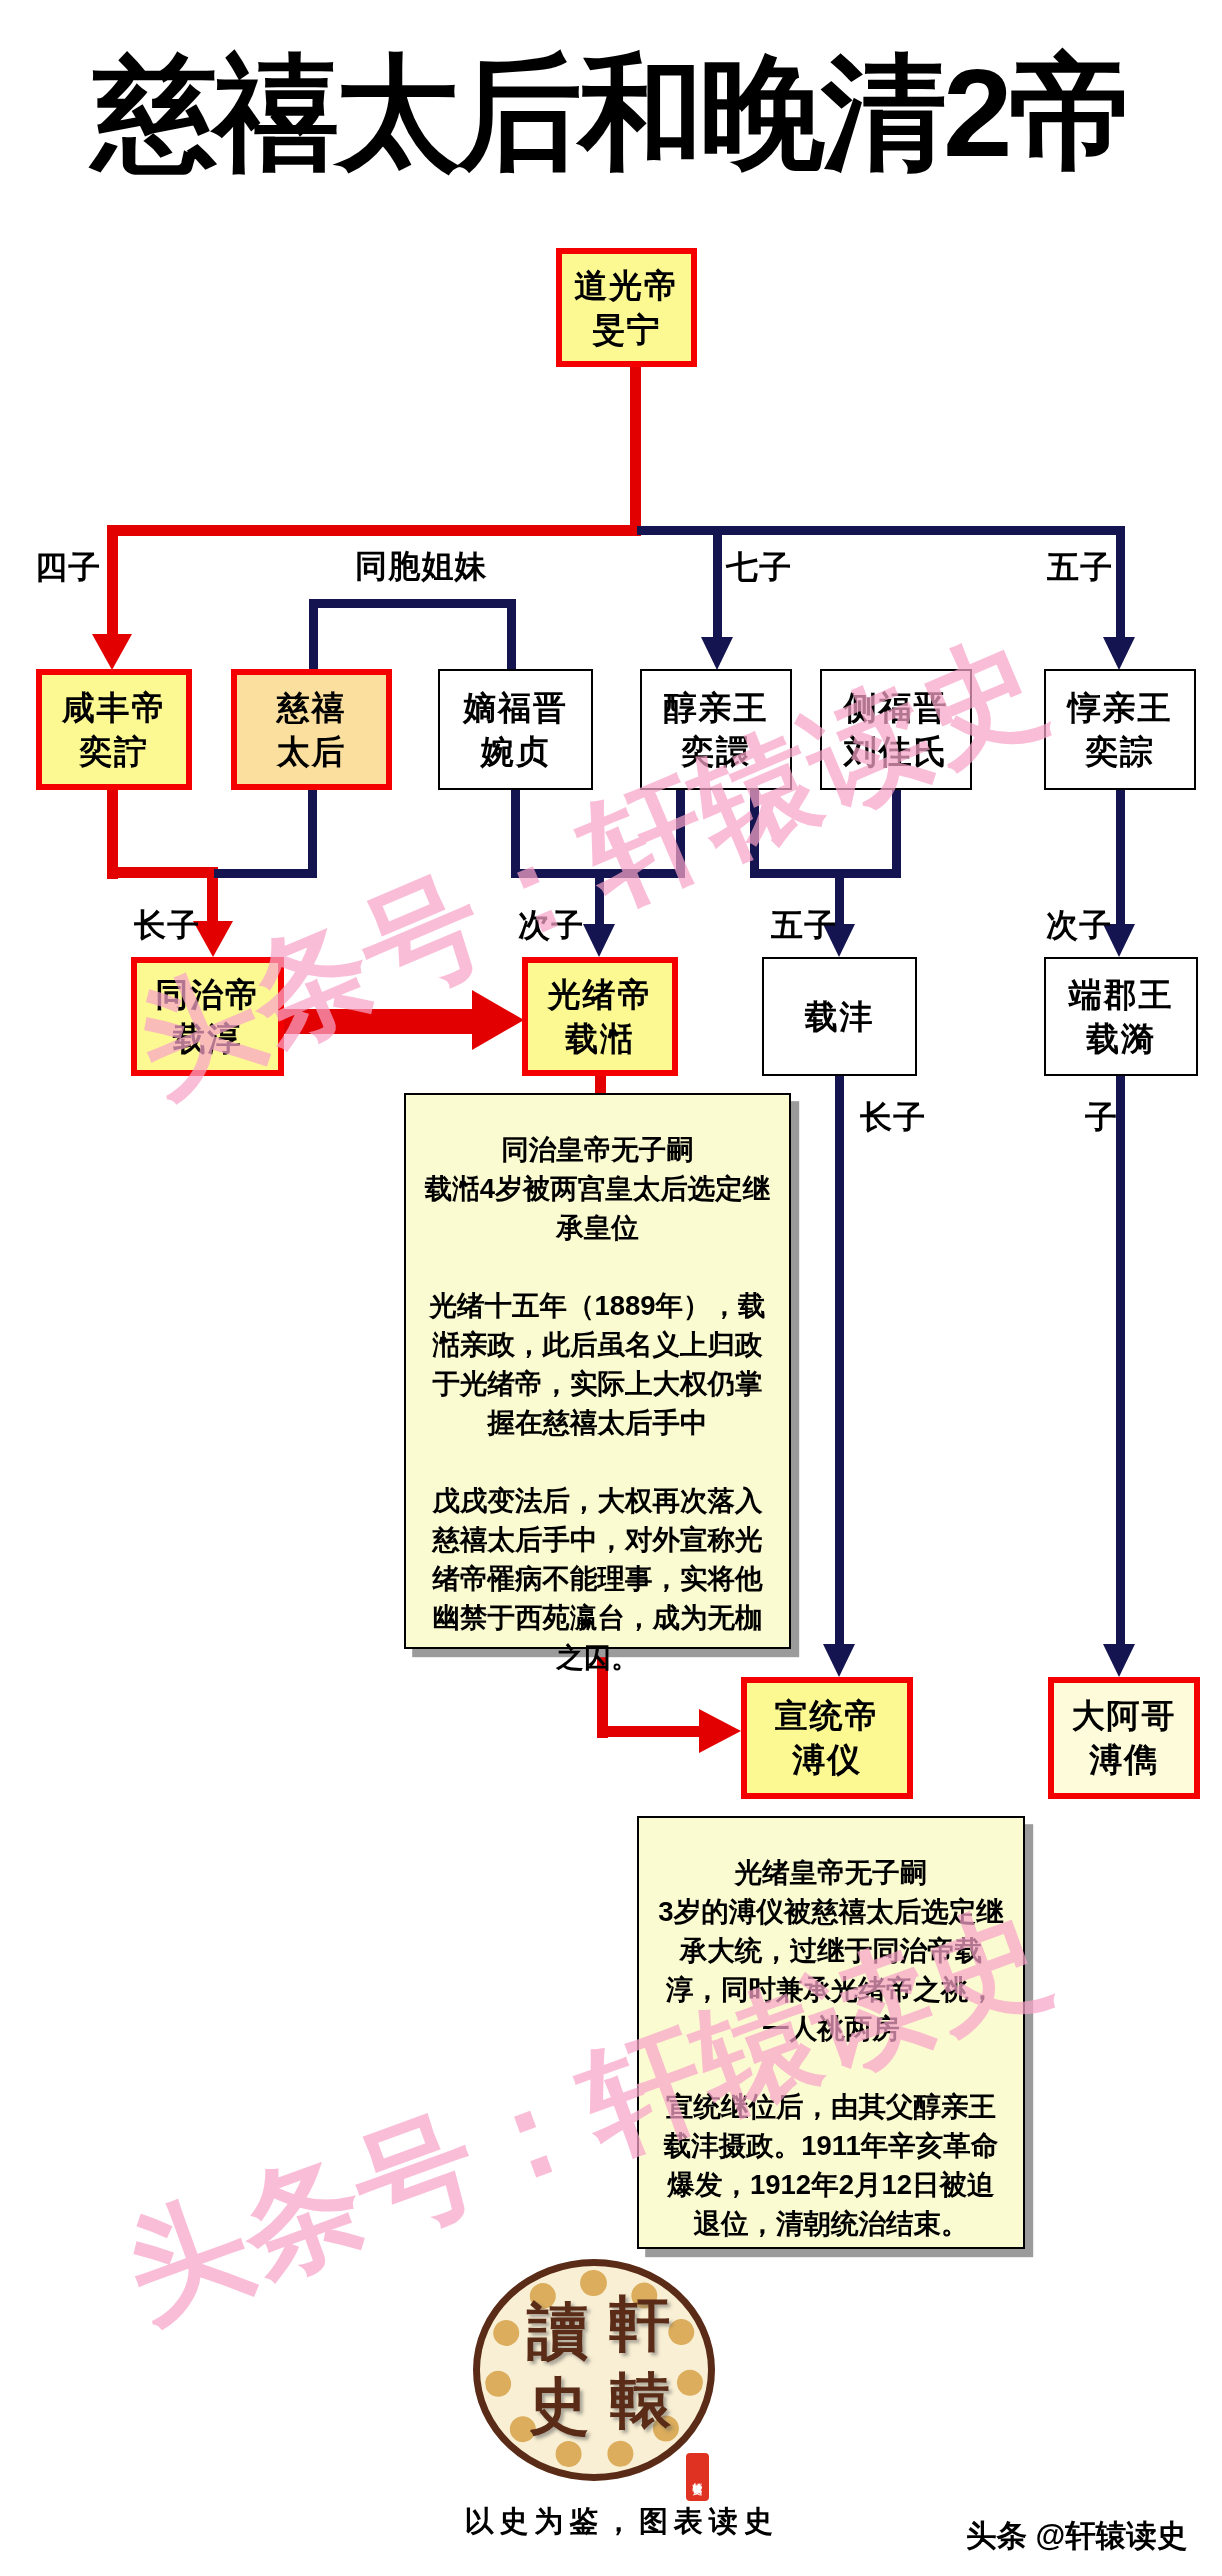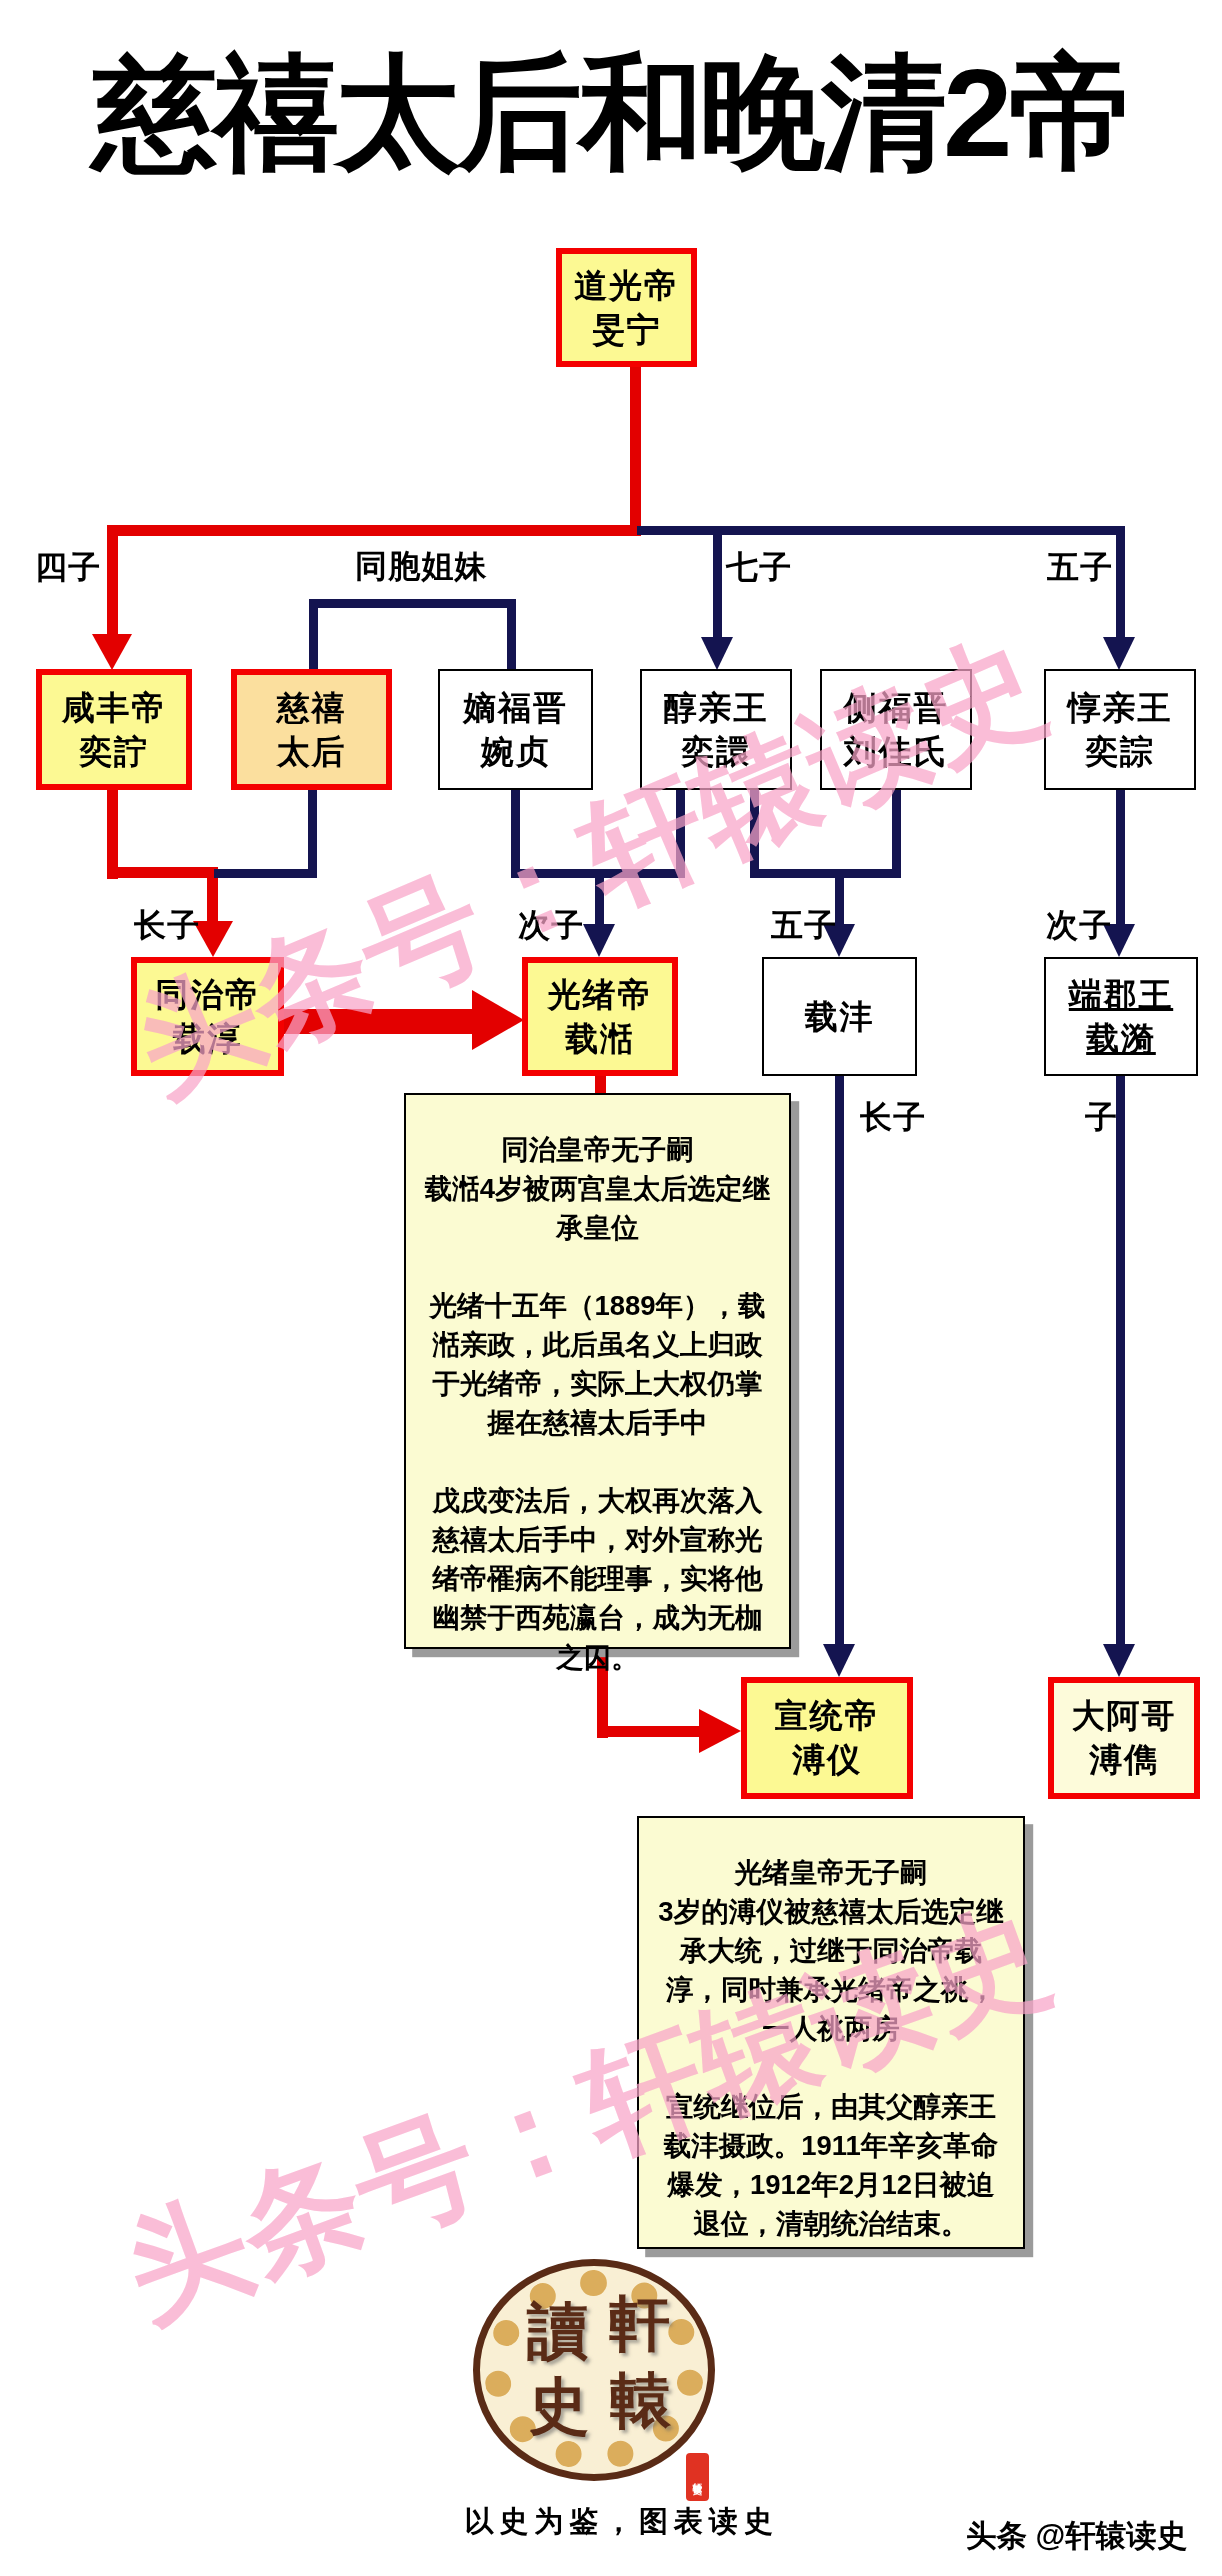--- a/index.html
+++ b/index.html
@@ -155,21 +155,21 @@
     <span class="bl">同治帝</span>
     <span class="bl">载淳</span>
   </div>
   <div class="box imperial" style="left:522px;top:957px;width:156px;height:119px;">
     <span class="bl">光绪帝</span>
     <span class="bl">载湉</span>
   </div>
   <div class="box plain" style="left:762px;top:957px;width:155px;height:119px;">
     <span class="bl">载沣</span>
   </div>
-  <div class="box plain" style="left:1044px;top:957px;width:154px;height:119px;text-decoration:underline;">
+  <div class="box plain" style="left:1044px;top:957px;width:154px;height:119px;">
     <span class="bl">端郡王</span>
     <span class="bl">载漪</span>
   </div>
   <div class="box imperial" style="left:741px;top:1677px;width:172px;height:122px;align-items:center;">
     <span class="bl">宣统帝</span>
     <span class="bl">溥仪</span>
   </div>
   <div class="box pale" style="left:1048px;top:1677px;width:152px;height:122px;">
     <span class="bl">大阿哥</span>
     <span class="bl">溥儁</span>

